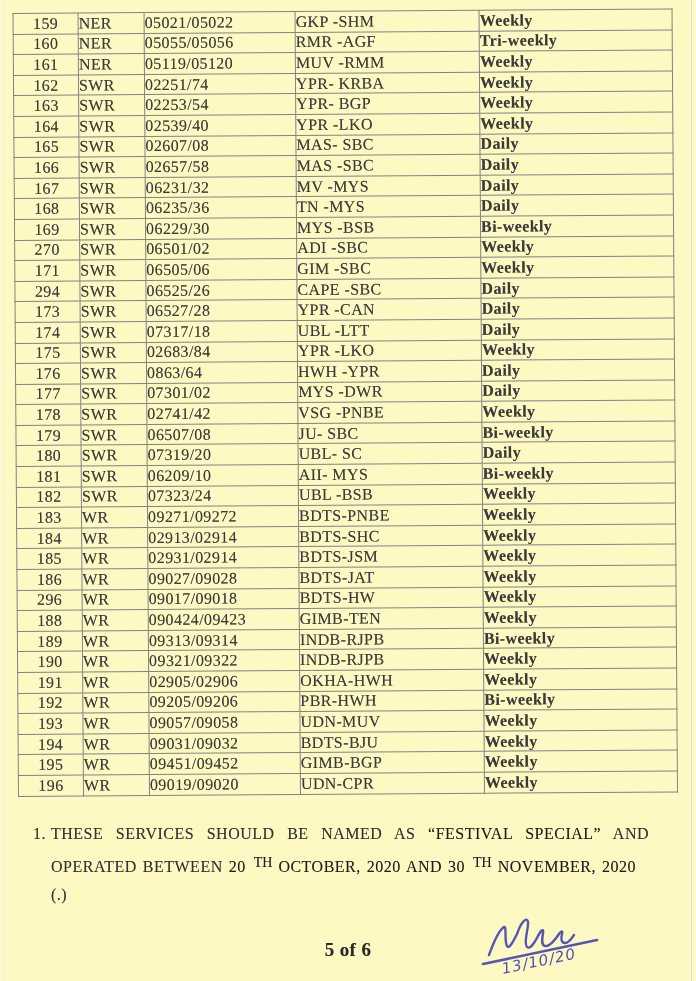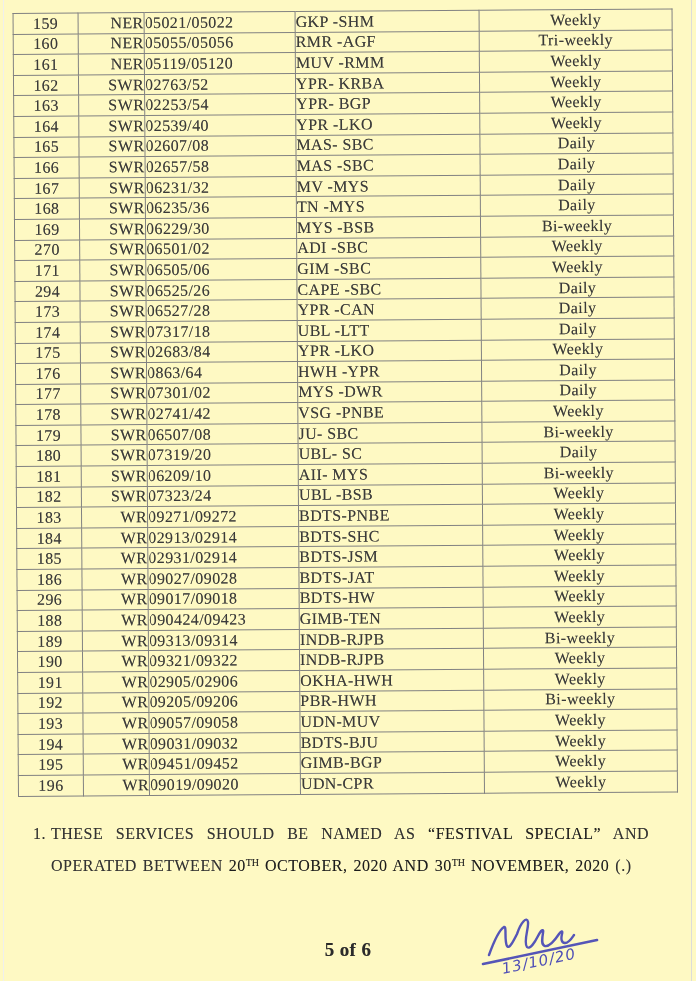--- a/index.html
+++ b/index.html
@@ -34,42 +34,42 @@
     padding:0;
     font-size:16px;
     letter-spacing:0.4px;
     color:#3a3a3a;
     text-shadow:0 0 0.5px rgba(40,40,40,0.45);
     vertical-align:middle;
     overflow:hidden;
     white-space:nowrap;
   }
   td.col-sno{width:64px;text-align:center;}
-  td.col-zone{width:65px;text-align:right;padding-right:13px;}
-  td.col-trains{width:150px;text-align:left;padding-left:13px;border-radius:10px;}
+  td.col-zone{width:65px;text-align:left;padding-right:13px;}
+  td.col-trains{width:150px;text-align:left;padding-left:13px;}
   td.col-route{width:183px;text-align:left;}
-  td.col-frequency{width:192px;text-align:center;}
+  td.col-frequency{width:192px;text-align:left;font-weight:bold;}
 
   
   .note{
     position:absolute;left:33px;top:820px;width:616px;
     display:flex;
     font-size:16px;
     color:#333333;
     letter-spacing:0.5px;
     word-spacing:1.5px;
     line-height:28px;
     text-shadow:0 0 0.5px rgba(40,40,40,0.4);
   }
   .note-num{flex:0 0 18px;}
   .note-text{flex:1;}
   .note-line1{text-align:justify;text-align-last:justify;}
   .note-line2{text-align:left;}
   .note .bold{font-weight:400;color:#1d1d1d;}
-  .note sup.sup{font-size:10px;position:relative;top:1px;vertical-align:super;letter-spacing:0;}
+  .note sup.sup{font-size:14px;position:relative;top:1px;vertical-align:super;letter-spacing:0;margin-left:8px;}
 
   
   .footer{
     position:absolute;left:0;top:939px;width:696px;
     text-align:center;
     font-weight:700;
     font-size:19px;
     letter-spacing:0.4px;
     color:#2b2b2b;
     text-shadow:0 0 0.5px rgba(40,40,40,0.4);
@@ -117,21 +117,21 @@
           <tr>
             <td class="col-sno">161</td>
             <td class="col-zone">NER</td>
             <td class="col-trains">05119/05120</td>
             <td class="col-route">MUV -RMM</td>
             <td class="col-frequency">Weekly</td>
           </tr>
           <tr>
             <td class="col-sno">162</td>
             <td class="col-zone">SWR</td>
-            <td class="col-trains">02763/52</td>
+            <td class="col-trains">02251/74</td>
             <td class="col-route">YPR- KRBA</td>
             <td class="col-frequency">Weekly</td>
           </tr>
           <tr>
             <td class="col-sno">163</td>
             <td class="col-zone">SWR</td>
             <td class="col-trains">02253/54</td>
             <td class="col-route">YPR- BGP</td>
             <td class="col-frequency">Weekly</td>
           </tr>

